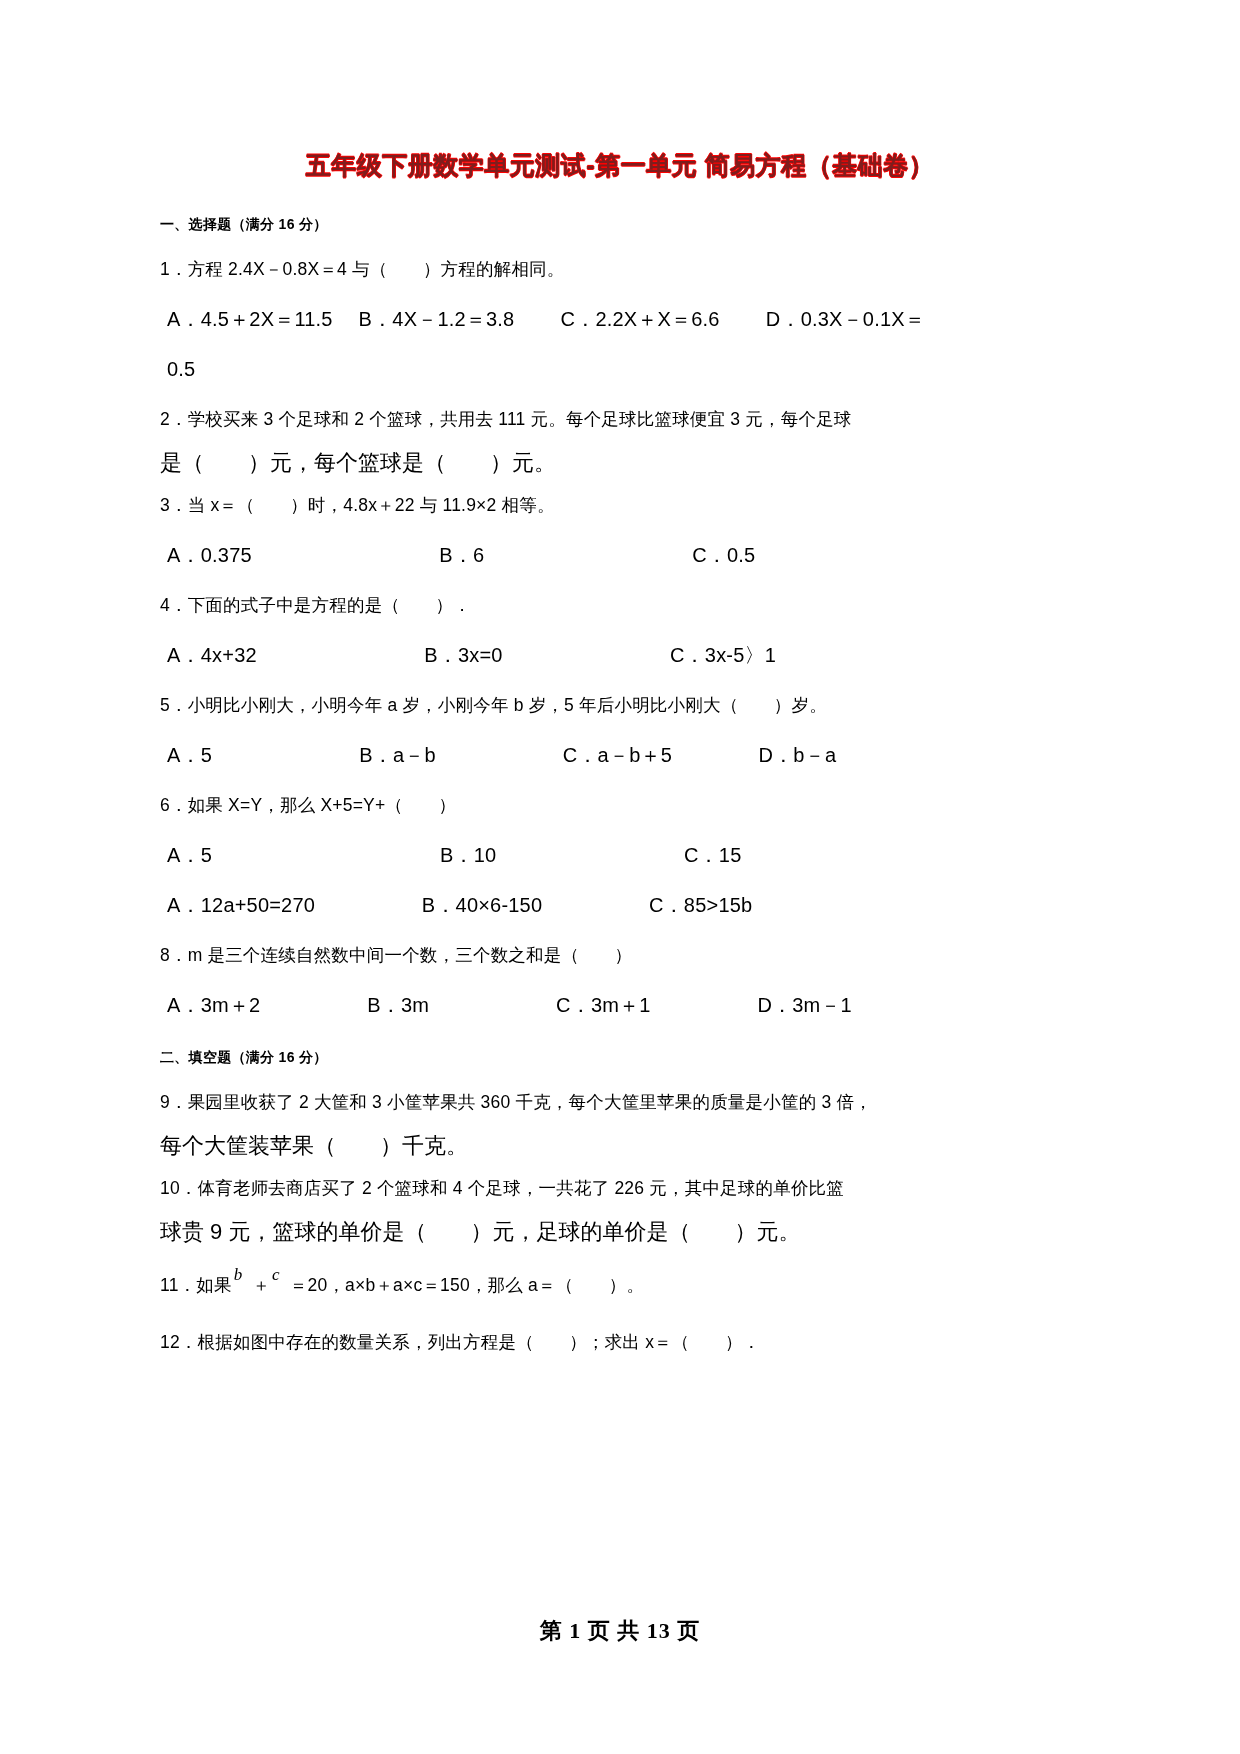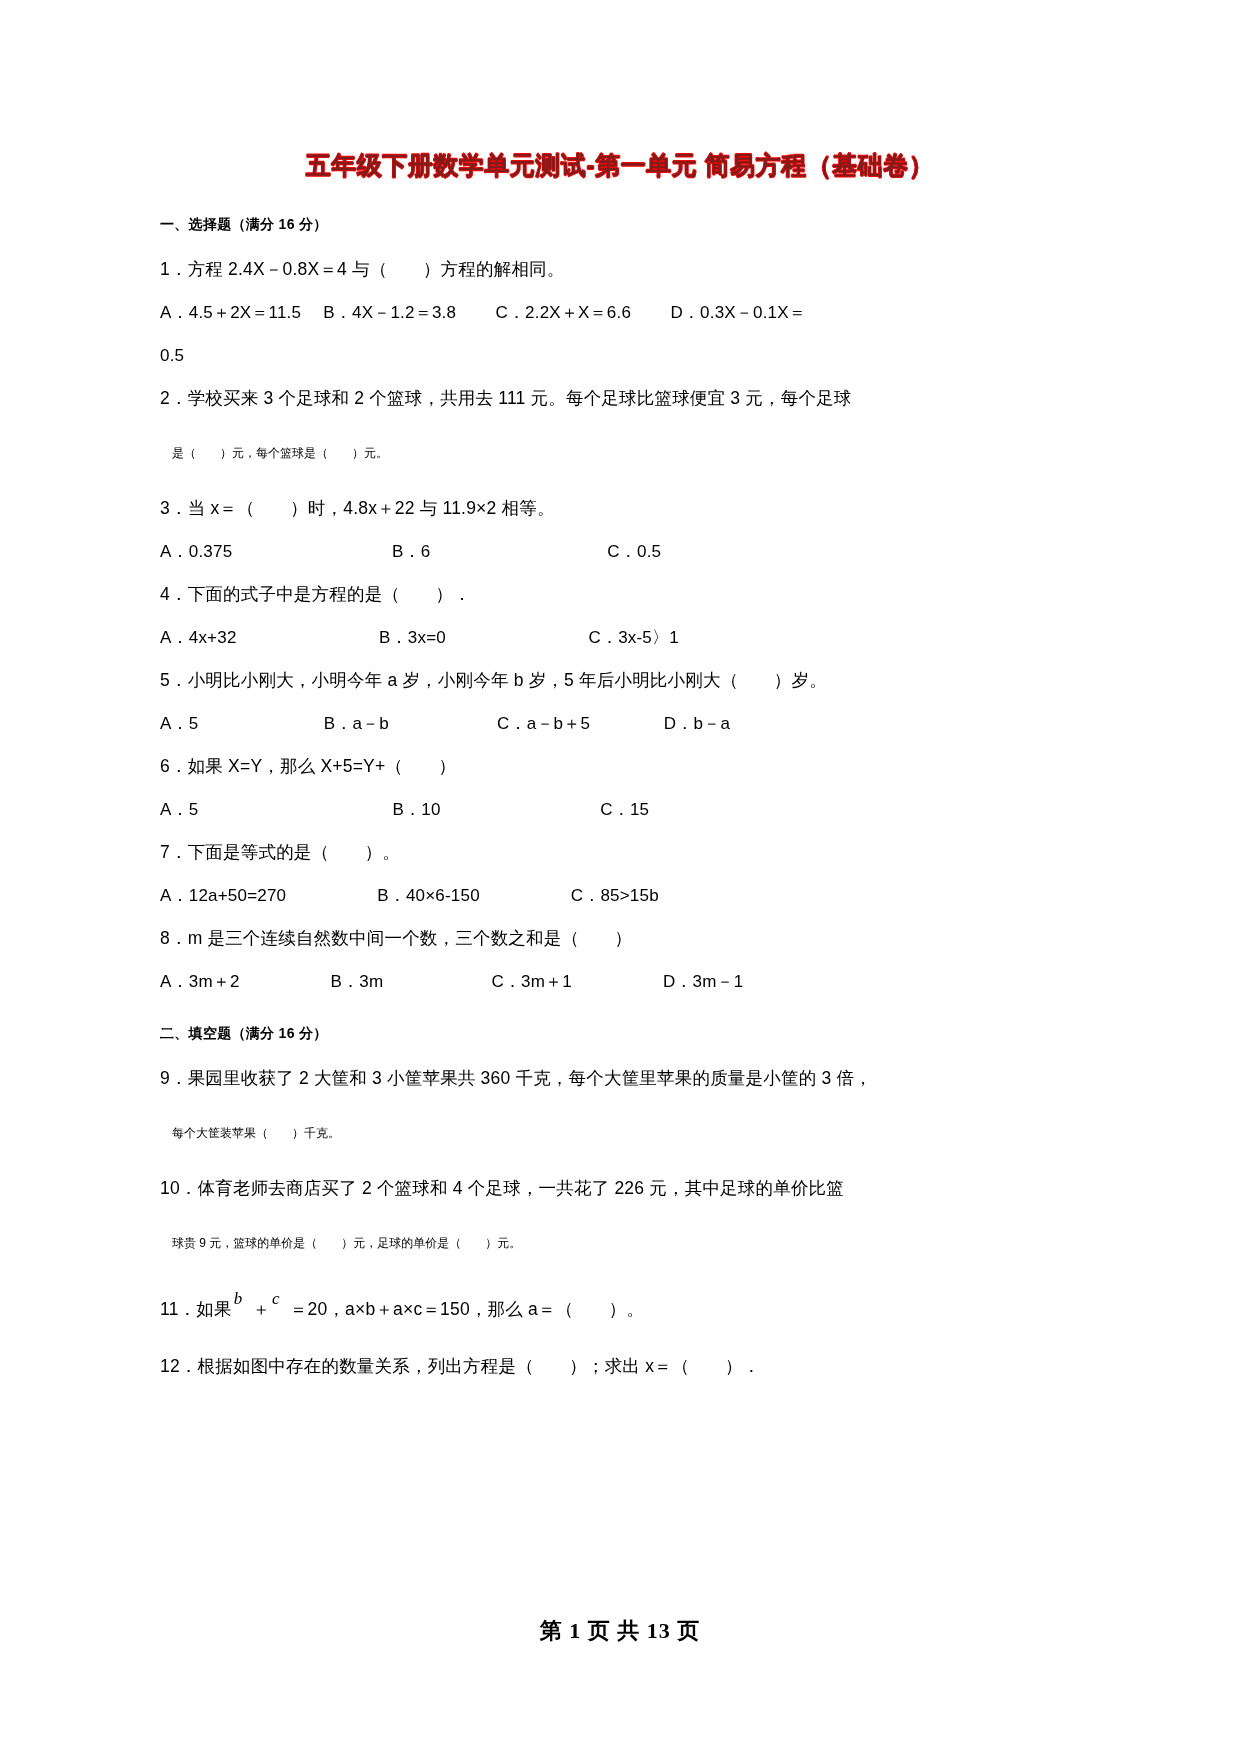--- a/index.html
+++ b/index.html
@@ -51,32 +51,32 @@
 
   
   .qline {
     font-size: 17.5px;
     line-height: 43px;
     margin: 0;
     white-space: pre-wrap;
     letter-spacing: 0.2px;
   }
   .optline {
-    font-size: 17px;
+    font-size: 20px;
     line-height: 43px;
-    margin: 0;
+    margin: 7px;
     white-space: pre;
     letter-spacing: 0.2px;
   }
 
   
   .qcont {
-    font-size: 12px;
+    font-size: 22px;
     line-height: 43px;
-    margin: 12px;
+    margin: 0;
     white-space: pre-wrap;
   }
 
   .supvar {
     font-style: italic;
     font-family: "Liberation Serif", "DejaVu Serif", serif;
     font-size: 17px;
     vertical-align: 11px;
     padding: 0 10px 0 2px;
   }
@@ -115,21 +115,20 @@
 
   <div class="qline">4．下面的式子中是方程的是（　　）．</div>
   <div class="optline">A．4x+32　　　　　　　　 B．3x=0　　　　　　　　 C．3x-5〉1</div>
 
   <div class="qline">5．小明比小刚大，小明今年 a 岁，小刚今年 b 岁，5 年后小明比小刚大（　　）岁。</div>
   <div class="optline">A．5　　　　　　　 B．a－b　　　　　　 C．a－b＋5　　　　 D．b－a</div>
 
   <div class="qline">6．如果 X=Y，那么 X+5=Y+（　　）</div>
   <div class="optline">A．5　　　　　　　　　　　 B．10　　　　　　　　　 C．15</div>
 
-  <div class="qline">7．下面是等式的是（　　）。</div>
   <div class="optline">A．12a+50=270　　　　　 B．40×6-150　　　　　 C．85&gt;15b</div>
 
   <div class="qline">8．m 是三个连续自然数中间一个数，三个数之和是（　　）</div>
   <div class="optline">A．3m＋2　　　　　 B．3m　　　　　　 C．3m＋1　　　　　 D．3m－1</div>
 
   <div class="section-head" style="margin-top:20px;">二、填空题（满分 16 分）</div>
 
   <div class="qline">9．果园里收获了 2 大筐和 3 小筐苹果共 360 千克，每个大筐里苹果的质量是小筐的 3 倍，</div>
   <div class="qcont">每个大筐装苹果（　　）千克。</div>
 

